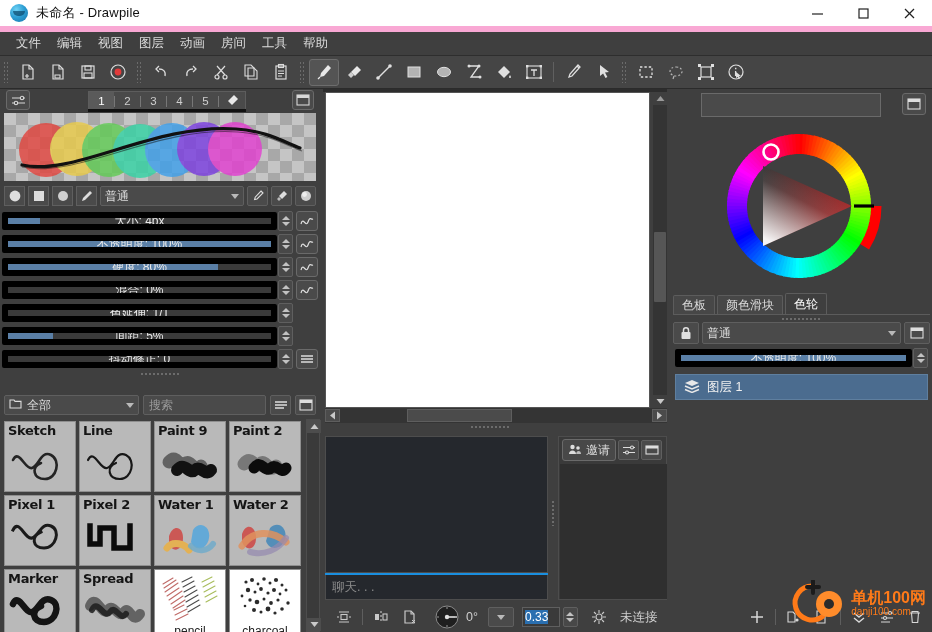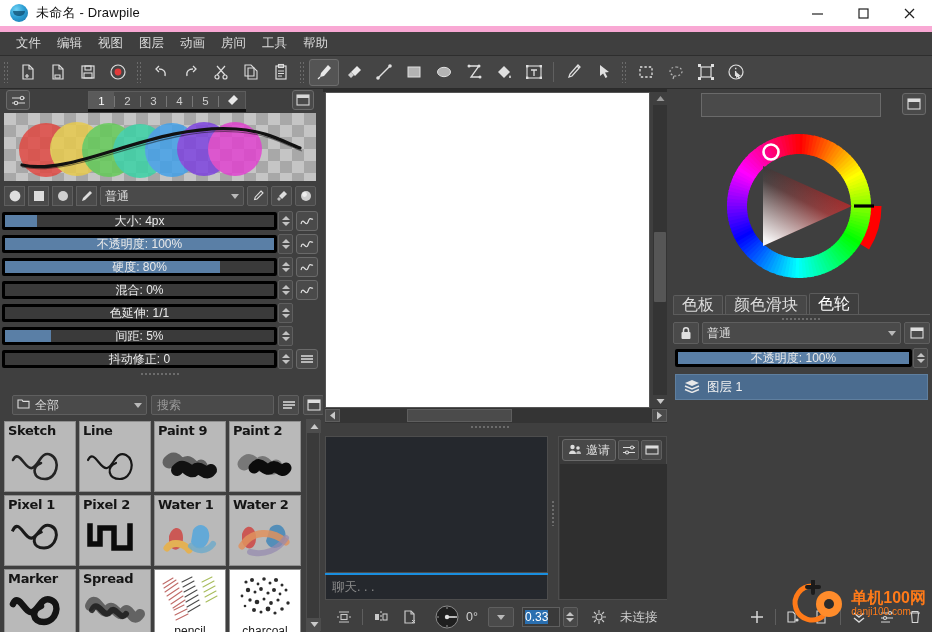--- a/index.html
+++ b/index.html
@@ -80,36 +80,36 @@
           display: flex; align-items: center; justify-content: center; }
   .mini.grp { border-radius: 0; }
   .combo { height: 20px; background: #4a4a4a; border: 1px solid #5f5f5f; border-radius: 2px;
     display: flex; align-items: center; padding: 0 4px; color: #dcdcdc; font-size: 12px; }
   .combo .caret { margin-left: auto; width:0;height:0;border-left:4px solid transparent;
     border-right:4px solid transparent;border-top:5px solid #b9b9b9; }
 
   .sliders { position: absolute; left: 2px; top: 122px; width: 316px; }
   .srow { position: relative; height: 20px; margin-bottom: 3px; display: flex; align-items: center; }
   .slider { position: relative; flex: 1 1 auto; height: 18px; background: #3a3a3a;
-    border: 3px solid #000000; border-radius: 2px; overflow: hidden; }
+    border: 6px solid #000000; border-radius: 2px; overflow: hidden; }
   .slider .fill { position: absolute; left: 0; top: 0; height: 100%; background: #5a7fa6; }
   .slider .lbl { position: relative; z-index: 2; width: 100%; height: 100%;
     display: flex; align-items: center; justify-content: center; color: #eaeaea; font-size: 12px; }
   .spin { width: 15px; height: 20px; margin-left: 1px; background: #484848; border: 1px solid #5f5f5f;
     border-radius: 2px; display: flex; flex-direction: column; align-items: center; justify-content: center; gap:2px; }
   .spin i { width:0;height:0;border-left:4px solid transparent;border-right:4px solid transparent; display:block;}
   .spin i.u { border-bottom: 4px solid #c2c2c2; }
   .spin i.d { border-top: 4px solid #c2c2c2; }
   .curvebtn { width: 22px; height: 20px; margin-left: 3px; border: 1px solid #6a6a6a; background: #4a4a4a;
     border-radius: 3px; display: flex; align-items: center; justify-content: center; }
   .curvespace { width: 25px; height: 20px; }
   .hdots { width: 40px; height: 5px; margin: 2px auto 0 auto;
     background-image: radial-gradient(#8a8a8a 38%, transparent 40%); background-size: 4px 4px; opacity:.6;}
 
-  .presethead { position: absolute; left: 12px; top: 305px; width: 312px; height: 22px; display: flex; align-items: center; gap: 4px; }
+  .presethead { position: absolute; left: 4px; top: 305px; width: 312px; height: 22px; display: flex; align-items: center; gap: 4px; }
   .search { height: 20px; flex: 1 1 auto; background: #4a4a4a; border: 1px solid #5f5f5f; border-radius: 2px;
     display: flex; align-items: center; padding: 0 5px; color: #9a9a9a; font-size: 12px; }
   .presetgrid { position: absolute; left: 2px; top: 330px; width: 316px; height: 213px; overflow: hidden; }
   .pgrid { display: grid; grid-template-columns: repeat(4, 72px); gap: 3px; padding: 2px; }
   .pcell { width: 72px; height: 71px; background: #b9b9b9; position: relative; overflow: hidden;
     border: 1px solid #8f8f8f; }
   .pcell .pname { position: absolute; left: 3px; top: 1px; color: #151515; font-size: 13px;
     font-family: "DejaVu Sans", sans-serif; font-weight: 700; letter-spacing: -.3px;}
   .pcell.wht { background: #ffffff; }
   .pcell .bname { position: absolute; left: 0; bottom: 1px; width: 100%; text-align: center;
@@ -141,21 +141,21 @@
   .invitebtn { height: 22px; display: flex; align-items: center; gap: 4px; padding: 0 5px;
     border: 1px solid #6a6a6a; background: #484848; border-radius: 3px; color: #dcdcdc; font-size: 12px;}
   .userlist { position: absolute; left: 1px; top: 27px; width: 107px; height: 135px; background: #2f2f2f; }
 
   
   .rightdock { position: absolute; left: 671px; top: 89px; width: 261px; height: 543px; background: #3f3f3f; }
   .colorbox { position: absolute; left: 30px; top: 4px; width: 180px; height: 24px; background: #4a4a4a; border: 1px solid #6a6a6a; }
   .wheel { position: absolute; left: 43px; top: 32px; width: 170px; height: 170px; }
   .ctabs { position: absolute; left: 2px; top: 204px; width: 257px; height: 22px; display: flex; align-items: flex-end; gap: 2px; }
   .ctab { height: 20px; padding: 0 8px; background: #474747; border: 1px solid #5c5c5c; border-bottom: none;
-    display: flex; align-items: center; color: #dcdcdc; font-size: 16px; border-radius: 2px 2px 0 0;}
+    display: flex; align-items: center; color: #dcdcdc; font-size: 12px; border-radius: 2px 2px 0 0;}
   .ctab.act { background: #3f3f3f; color: #fff; height: 22px; }
   .ctabline { position: absolute; left: 2px; top: 225px; width: 257px; height: 1px; background: #5c5c5c; }
 
   .layerhead { position: absolute; left: 2px; top: 232px; width: 257px; height: 24px; display: flex; align-items: center; gap: 3px; }
   .layeropa { position: absolute; left: 4px; top: 259px; width: 253px; height: 20px; }
   .layerlist { position: absolute; left: 4px; top: 285px; width: 253px; height: 32px;}
   .layeritem { width: 253px; height: 26px; background: #4b6c8f; border: 1px solid #5f7f9f;
     display: flex; align-items: center; gap: 7px; padding: 0 8px; color: #f0f0f0; font-size: 12.5px; }
 
   

